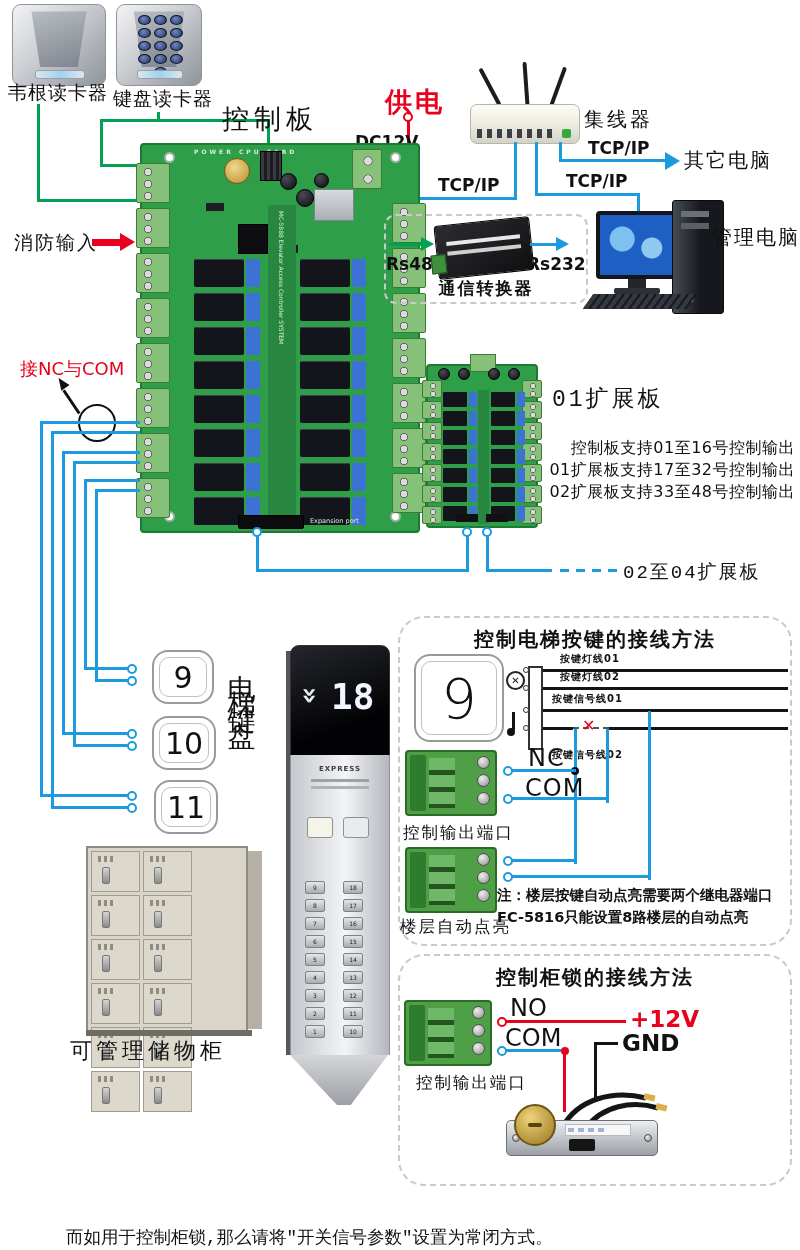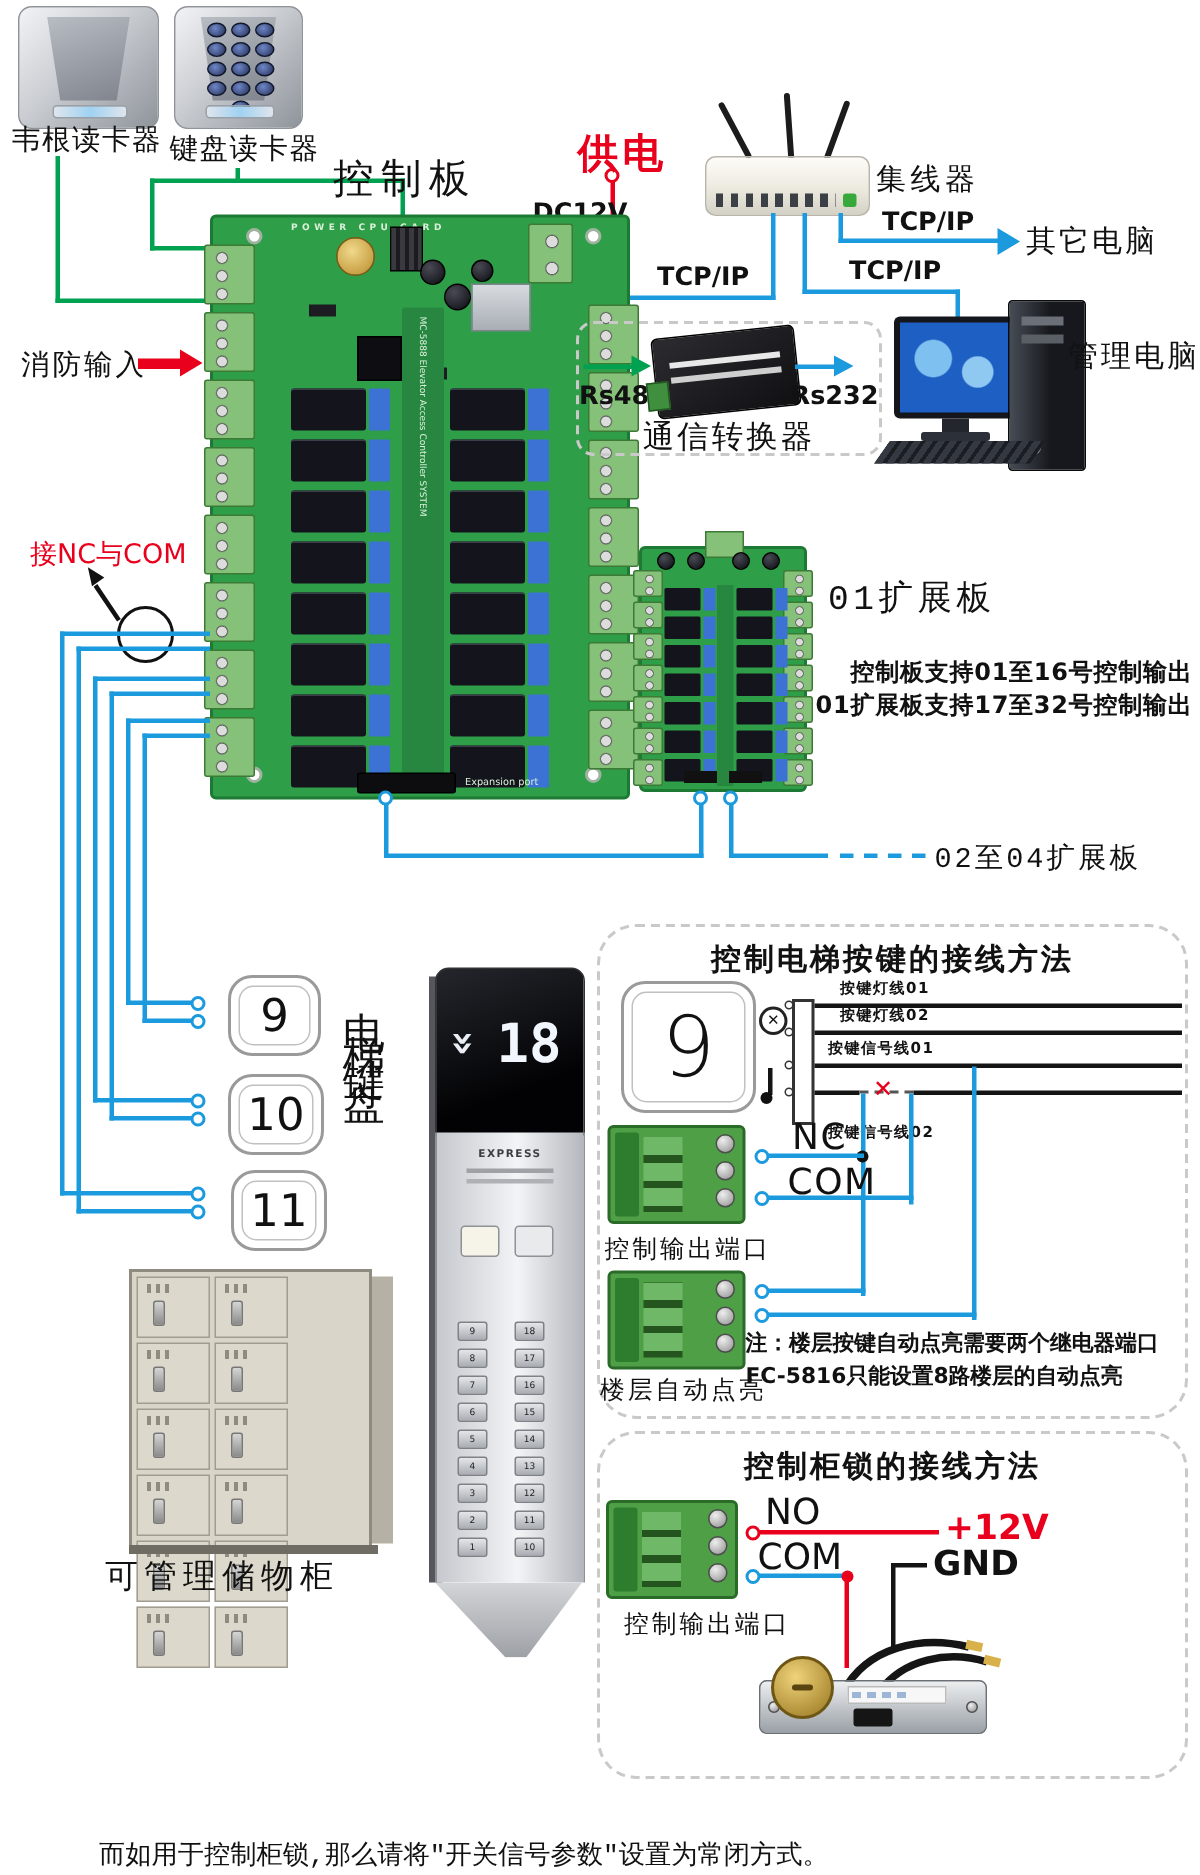--- a/index.html
+++ b/index.html
@@ -54,21 +54,21 @@
      background:repeating-linear-gradient(#6fb868 0 12px,#24551f 12px 17px)}
   .term .screws{position:absolute;right:5px;top:4px;display:flex;flex-direction:column;gap:5px}
   .screw{width:13px;height:13px;border-radius:50%;background:radial-gradient(circle at 35% 30%,#eee,#8e8e8e);border:1px solid #4d4d4d;box-sizing:border-box}
   .pdot{position:absolute;width:6px;height:6px;border:1.5px solid #333;border-radius:50%;background:#fff;box-sizing:border-box}
   .wlabel{position:absolute;font-size:10px;font-weight:700;letter-spacing:1px}
   .bigbtn{position:absolute;border:2.5px solid #9a9a9a;border-radius:16px;background:#fff}
   .bigbtn .inner{position:absolute;left:5px;top:5px;right:5px;bottom:5px;border:1.5px solid #c0c0c0;border-radius:10px;
       display:flex;align-items:center;justify-content:center}
   .fbtn{width:20px;height:13px;background:linear-gradient(#e4e6e9,#a9adb3);border:1px solid #7e8287;border-radius:2px;
       font-size:6px;line-height:11px;text-align:center;color:#222;box-sizing:border-box}
-  .supline{font-size:16px;font-weight:700;line-height:22px;letter-spacing:0.5px}
+  .supline{font-size:16px;font-weight:400;line-height:22px;letter-spacing:0.5px}
   .door{width:49px;height:41px;background:#dcd8cb;border:1px solid #a09c90;box-sizing:border-box;position:relative}
   .door::before{content:"";position:absolute;left:6px;top:4px;width:15px;height:6px;
       background:repeating-linear-gradient(90deg,#8f8b80 0 3px,rgba(0,0,0,0) 3px 6px)}
   .door::after{content:"";position:absolute;left:10px;top:15px;width:6px;height:15px;
       background:linear-gradient(#d5d5d5,#8a8a8a);border:1px solid #777;border-radius:2px}
   .cap{position:absolute;border-radius:50%;background:radial-gradient(circle at 35% 30%,#4a4a55,#0c0c12);border:1px solid #000}
 </style>
 </head>
 <body>
 
@@ -284,21 +284,21 @@
   <div class="tri" style="left:421px;top:237px;border-left:13px solid #00a150;border-top:7.5px solid transparent;border-bottom:7.5px solid transparent"></div>
   <div class="a" style="left:386px;top:254px;font-size:17px;font-weight:600">Rs485</div>
   <div class="a" style="left:436px;top:221px;width:94px;height:52px;background:linear-gradient(150deg,#2c2c30,#101013);border-radius:4px;transform:rotate(-6deg);border:1px solid #000">
     <div class="a" style="left:10px;top:16px;width:74px;height:4px;background:#e8e8e8"></div>
     <div class="a" style="left:10px;top:26px;width:74px;height:4px;background:#cfcfcf"></div>
     <div class="a" style="left:-7px;top:28px;width:13px;height:17px;background:#3f8f3f;border:1px solid #235523"></div>
   </div>
   <div class="a bw" style="left:530px;top:243px;width:27px;height:3px"></div>
   <div class="tri" style="left:556px;top:237px;border-left:13px solid #1b9ade;border-top:7.5px solid transparent;border-bottom:7.5px solid transparent"></div>
   <div class="a" style="left:527px;top:254px;font-size:17px;font-weight:600">Rs232</div>
-  <div class="a" style="left:384px;top:277px;width:204px;text-align:center;font-size:21px;font-weight:normal;letter-spacing:2px">通信转换器</div>
+  <div class="a" style="left:384px;top:277px;width:204px;text-align:center;font-size:17px;font-weight:bold;letter-spacing:2px">通信转换器</div>
 
   <div class="a" style="left:596px;top:211px;width:82px;height:68px;background:#14161c;border-radius:4px">
     <div class="a" style="left:4px;top:4px;right:4px;bottom:4px;background:#1d5fc2;
          background-image:radial-gradient(circle at 30% 40%,#7ec0f0 0 12px,rgba(0,0,0,0) 13px),radial-gradient(circle at 70% 55%,#8fc9f2 0 10px,rgba(0,0,0,0) 11px)"></div>
   </div>
   <div class="a" style="left:628px;top:279px;width:18px;height:9px;background:#23262c"></div>
   <div class="a" style="left:614px;top:288px;width:46px;height:6px;background:#2c3038;border-radius:2px"></div>
   <div class="a" style="left:672px;top:200px;width:50px;height:112px;background:linear-gradient(90deg,#474c55,#16181d 55%);border-radius:3px;border:1px solid #0a0b0d">
     <div class="a" style="left:8px;top:10px;width:28px;height:6px;background:#6b7078"></div>
     <div class="a" style="left:8px;top:22px;width:28px;height:6px;background:#5a5f66"></div>
@@ -529,20 +529,21 @@
       <div class="mbstrip"></div>
     </div>
     <div class="a" style="left:28px;top:148px;width:22px;height:8px;background:#111"></div>
     <div class="a" style="left:58px;top:148px;width:22px;height:8px;background:#111"></div>
   </div>
   <div class="a serif" style="left:552px;top:383px;font-size:23px;letter-spacing:3px">01扩展板</div>
 
   <div class="a" style="left:480px;top:437px;width:315px;text-align:right">
       <div class="supline">控制板支持01至16号控制输出</div>
       <div class="supline">01扩展板支持17至32号控制输出</div>
+      <div class="supline">02扩展板支持33至48号控制输出</div>
     </div>
 
   <div class="dot" style="left:252px;top:527px"></div>
   <div class="a bw" style="left:256px;top:536px;width:3px;height:36px"></div>
   <div class="a bw" style="left:256px;top:569px;width:213px;height:3px"></div>
   <div class="dot" style="left:462px;top:527px"></div>
   <div class="a bw" style="left:466px;top:536px;width:3px;height:36px"></div>
   <div class="dot" style="left:482px;top:527px"></div>
   <div class="a bw" style="left:486px;top:536px;width:3px;height:36px"></div>
   <div class="a bw" style="left:486px;top:569px;width:66px;height:3px"></div>

